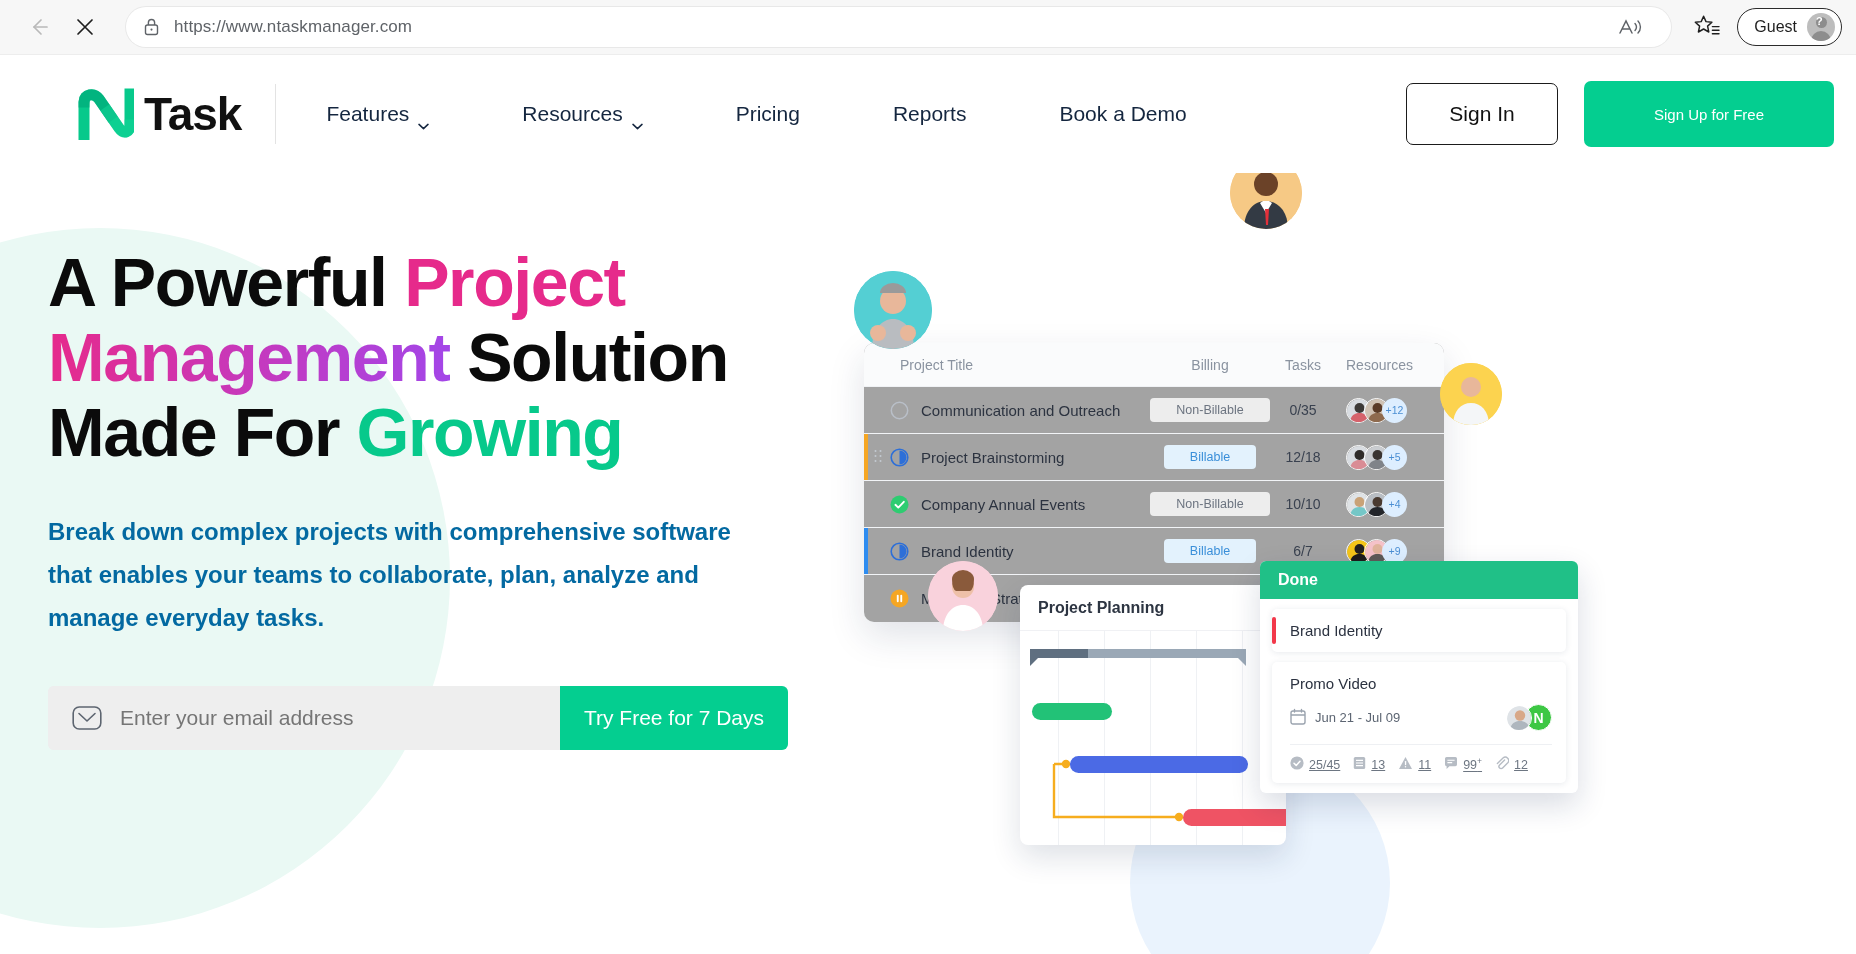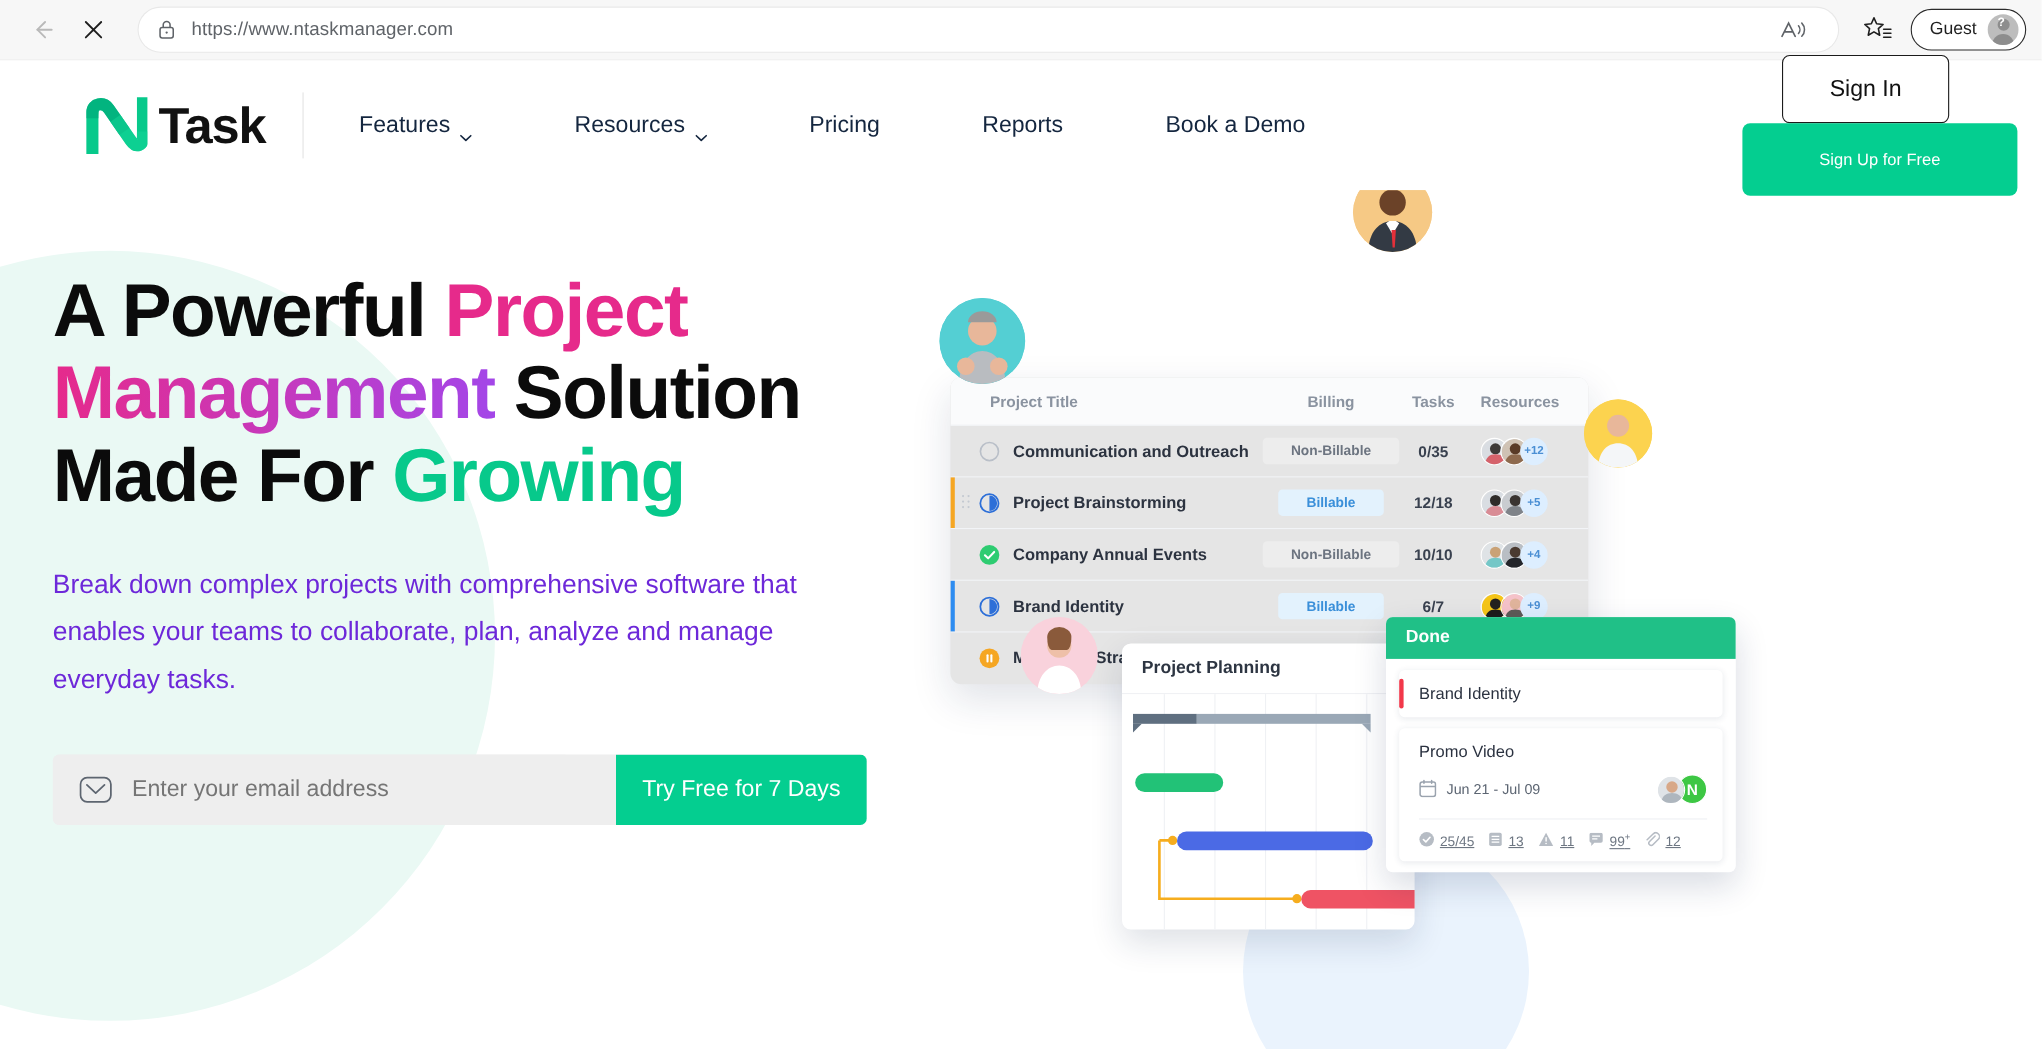--- a/index.html
+++ b/index.html
@@ -60,21 +60,21 @@
   .logo-wrap { display: flex; align-items: center; margin-left: 78px; }
   .logo-mark { width: 56px; height: 52px; margin-right: 10px; }
   .logo-text { font-size: 46px; font-weight: 700; letter-spacing: -1px; color: #111; line-height: 1; }
   .nav-sep { width: 1px; height: 60px; background: #e3e3e3; margin-left: 34px; }
   .nav-links { display: flex; align-items: center; margin-left: 50px; gap: 41px; }
   .nav-link {
     font-size: 21px; color: #14263f; margin-right: 52px;
     display: flex; align-items: center; gap: 9px; white-space: nowrap;
   }
   .chev { display: inline-block; width: 11px; height: 7px; }
-  .nav-actions { margin-left: auto; display: flex; align-items: center; margin-right: 22px; flex-direction: column; }
+  .nav-actions { margin-left: auto; display: flex; align-items: center; margin-right: 22px; }
   .signin-btn {
     width: 152px; height: 62px; border: 1.6px solid #1b1b1b; border-radius: 7px;
     display: flex; align-items: center; justify-content: center;
     font-size: 21px; color: #111; background: #fff; margin-right: 26px;
   }
   .signup-btn {
     width: 250px; height: 66px; border-radius: 7px;
     display: flex; align-items: center; justify-content: center;
     font-size: 15px; color: #fff; font-weight: 500; background: #04ce90;
   }
@@ -97,21 +97,21 @@
     letter-spacing: -1.4px; color: #0b0b0b;
   }
   .w-project { color: #e62a8b; }
   .w-management {
     background: linear-gradient(90deg, #e62a8b 0%, #c33ac1 55%, #a346e8 100%);
     -webkit-background-clip: text; background-clip: text; color: transparent;
   }
   .w-growing { color: #07c98b; }
   p.subcopy {
     margin-top: 42px; font-size: 24px; line-height: 1.78;
-    color: #6d28d9; max-width: 700px; font-weight: 400;
+    color: #0369a1; max-width: 700px; font-weight: 700;
   }
   .email-form {
     margin-top: 46px; width: 740px; height: 64px;
     display: flex; align-items: stretch;
     border-radius: 6px; overflow: hidden; background: #eeeeee; gap: 46px;
   }
   .email-field { flex: 1 1 auto; display: flex; align-items: center; padding-left: 24px; gap: 18px; background: #eeeeee; }
   .env-icon { width: 30px; height: 26px; flex: 0 0 auto; }
   .email-input {
     border: none; outline: none; background: transparent;
@@ -125,23 +125,23 @@
   }
 
   
   .hero-right { position: absolute; left: 940px; top: 0; width: 916px; height: 781px; z-index: 2; }
 
   .photo-av { position: absolute; border-radius: 50%; overflow: hidden; z-index: 6; }
 
   
   .table-panel {
     position: absolute; left: -76px; top: 170px; width: 580px;
-    background: #e5e5e5; border-radius: 10px;
+    background: #a3a3a3; border-radius: 10px;
     box-shadow: 0 14px 36px rgba(20,40,80,0.13);
-    z-index: 4; overflow: hidden; font-weight: bold;
+    z-index: 4; overflow: hidden;
   }
   .tp-head {
     display: flex; align-items: center; height: 44px;
     background: #fafbfc; font-size: 14px; color: #8a93a0;
     border-bottom: 1px solid #f0f2f5;
   }
   .tp-row {
     display: flex; align-items: center; height: 47px;
     border-bottom: 1px solid #f2f4f7; position: relative;
     font-size: 15px; color: #2c3340;

